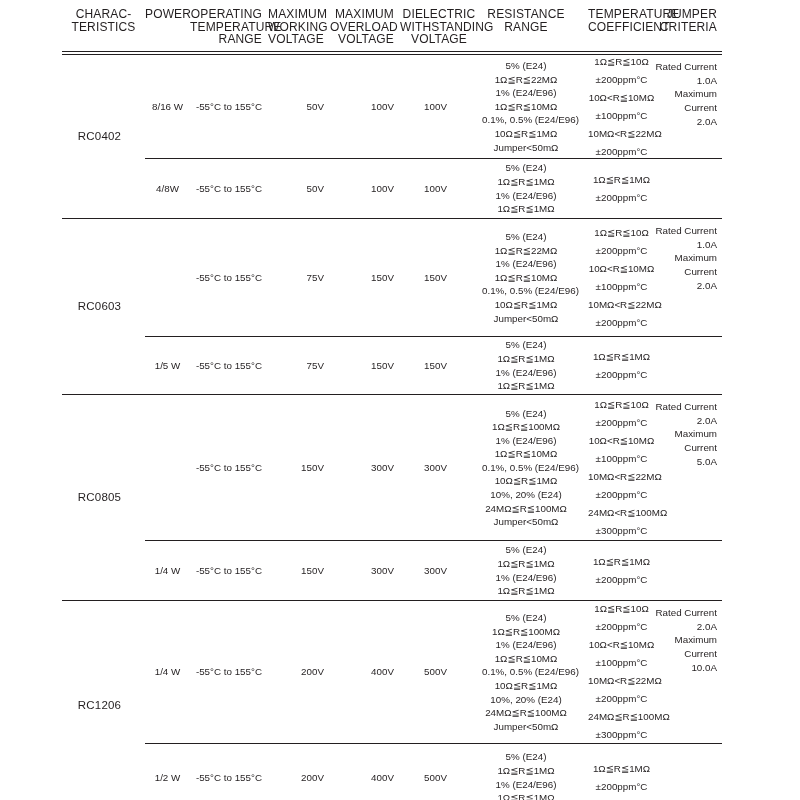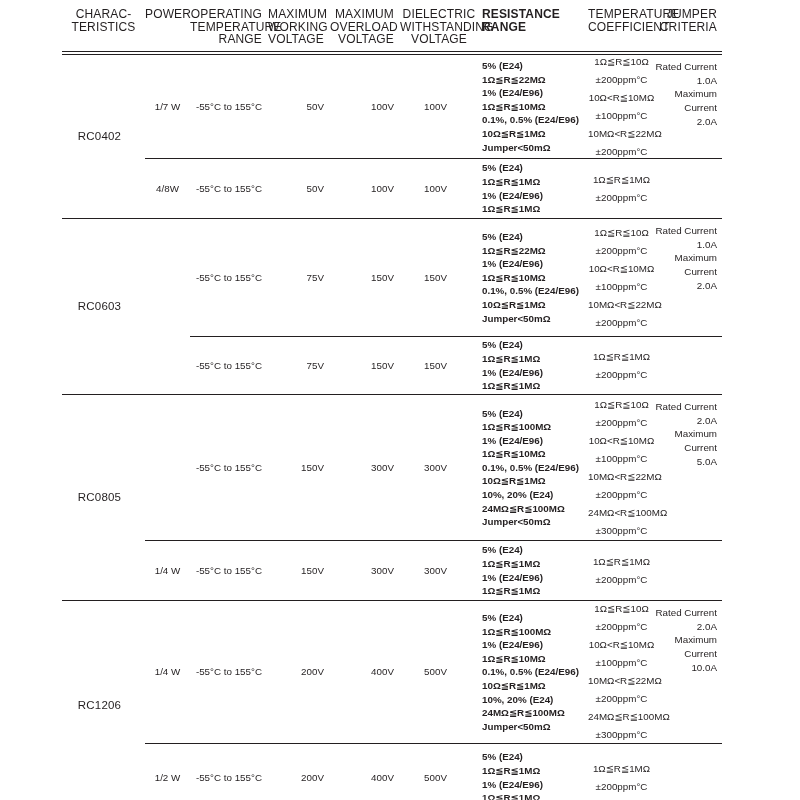--- a/index.html
+++ b/index.html
@@ -23,21 +23,21 @@
   }
   .rt{border-top:1px solid #231f20;}
   .ln{display:block;white-space:nowrap;}
   
   .c1{text-align:center;}
   .name{font-size:11.5px;padding-right:8px;letter-spacing:.2px;}
   .c2{text-align:center;}
   .c3,.c4,.c5{text-align:right;padding-right:6px;}
   .c6{text-align:center;padding-right:11px;}
   .hcell.c6{padding-right:4px;}
-  .c7{text-align:left;padding-right:8px;font-weight:bold;}
+  .c7{text-align:center;padding-right:8px;}
   .c8{text-align:center;padding-left:10px;}
   .cell.c8{line-height:18px;}
   .c9{text-align:right;padding-right:5px;}
   .cell.c9{justify-content:flex-start;padding-top:5px;}
 </style>
 </head>
 <body>
 
 <div class="sheet">
   <div class="grid" id="thead">
@@ -78,21 +78,21 @@
       </div>
       <div class="hcell c9">
         <span class="hl">JUMPER</span>
         <span class="hl">CRITERIA</span>
       </div>
     </div>
   <div class="double-rule"></div>
   <div id="tbody">
       <div class="block" style="grid-template-rows: 103px 60px;">
         <div class="cell c1 name" style="grid-area: 1 / 1 / span 2;">RC0402</div>
-        <div class="cell c2" style="grid-area: 1 / 2;">1/7 W</div>
+        <div class="cell c2" style="grid-area: 1 / 2;">8/16 W</div>
         <div class="cell c3" style="grid-area: 1 / 3;">-55°C to 155°C</div>
         <div class="cell c4" style="grid-area: 1 / 4;">50V</div>
         <div class="cell c5" style="grid-area: 1 / 5;">100V</div>
         <div class="cell c6" style="grid-area: 1 / 6;">100V</div>
         <div class="cell c7" style="grid-area: 1 / 7;">
           <span class="ln">5% (E24)</span>
           <span class="ln">1Ω≦R≦22MΩ</span>
           <span class="ln">1% (E24/E96)</span>
           <span class="ln">1Ω≦R≦10MΩ</span>
           <span class="ln">0.1%, 0.5% (E24/E96)</span>
@@ -154,20 +154,21 @@
           <span class="ln">10MΩ&lt;R≦22MΩ</span>
           <span class="ln">±200ppm°C</span>
         </div>
         <div class="cell c9" style="grid-area: 1 / 9;">
           <span class="ln">Rated Current</span>
           <span class="ln">1.0A</span>
           <span class="ln">Maximum</span>
           <span class="ln">Current</span>
           <span class="ln">2.0A</span>
         </div>
+        <div class="cell c2 rt" style="grid-area: 2 / 2;">1/5 W</div>
         <div class="cell c3 rt" style="grid-area: 2 / 3;">-55°C to 155°C</div>
         <div class="cell c4 rt" style="grid-area: 2 / 4;">75V</div>
         <div class="cell c5 rt" style="grid-area: 2 / 5;">150V</div>
         <div class="cell c6 rt" style="grid-area: 2 / 6;">150V</div>
         <div class="cell c7 rt" style="grid-area: 2 / 7;">
           <span class="ln">5% (E24)</span>
           <span class="ln">1Ω≦R≦1MΩ</span>
           <span class="ln">1% (E24/E96)</span>
           <span class="ln">1Ω≦R≦1MΩ</span>
         </div>

